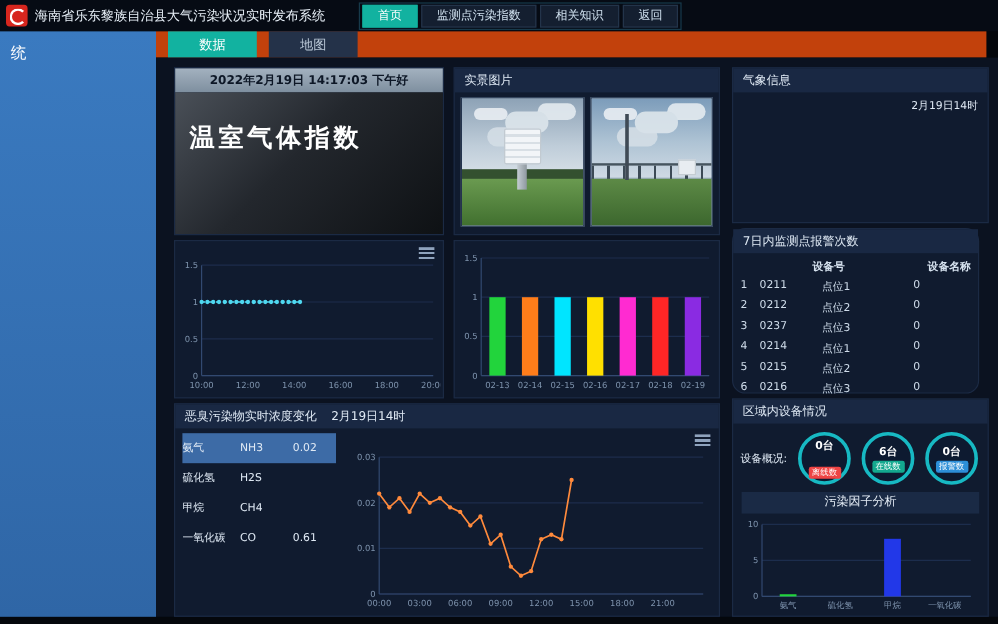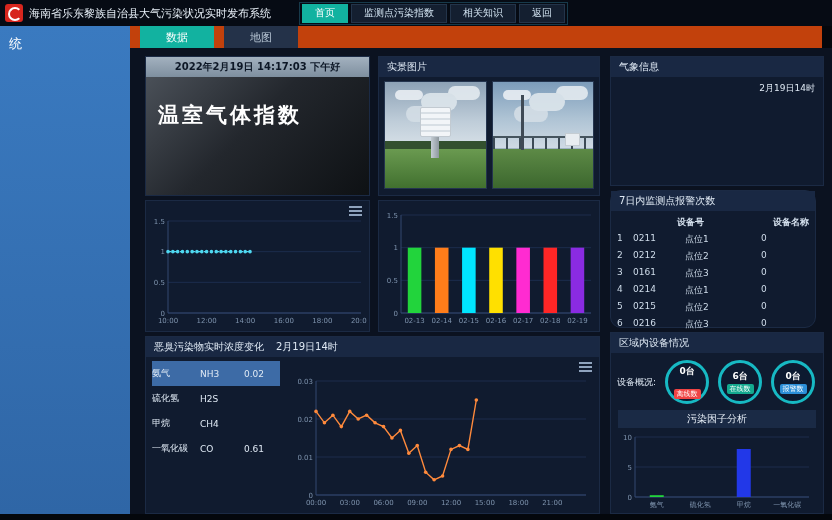--- a/index.html
+++ b/index.html
@@ -273,21 +273,21 @@
           <span data-interactable="false">0</span>
       </div>
       <div class="al-row" data-interactable="false">
         <span data-interactable="false">2</span>
           <span data-interactable="false">0212</span>
           <span data-interactable="false">点位2</span>
           <span data-interactable="false">0</span>
       </div>
       <div class="al-row" data-interactable="false">
         <span data-interactable="false">3</span>
-          <span data-interactable="false">0161</span>
+          <span data-interactable="false">0237</span>
           <span data-interactable="false">点位3</span>
           <span data-interactable="false">0</span>
       </div>
       <div class="al-row" data-interactable="false">
         <span data-interactable="false">4</span>
           <span data-interactable="false">0214</span>
           <span data-interactable="false">点位1</span>
           <span data-interactable="false">0</span>
       </div>
       <div class="al-row" data-interactable="false">

